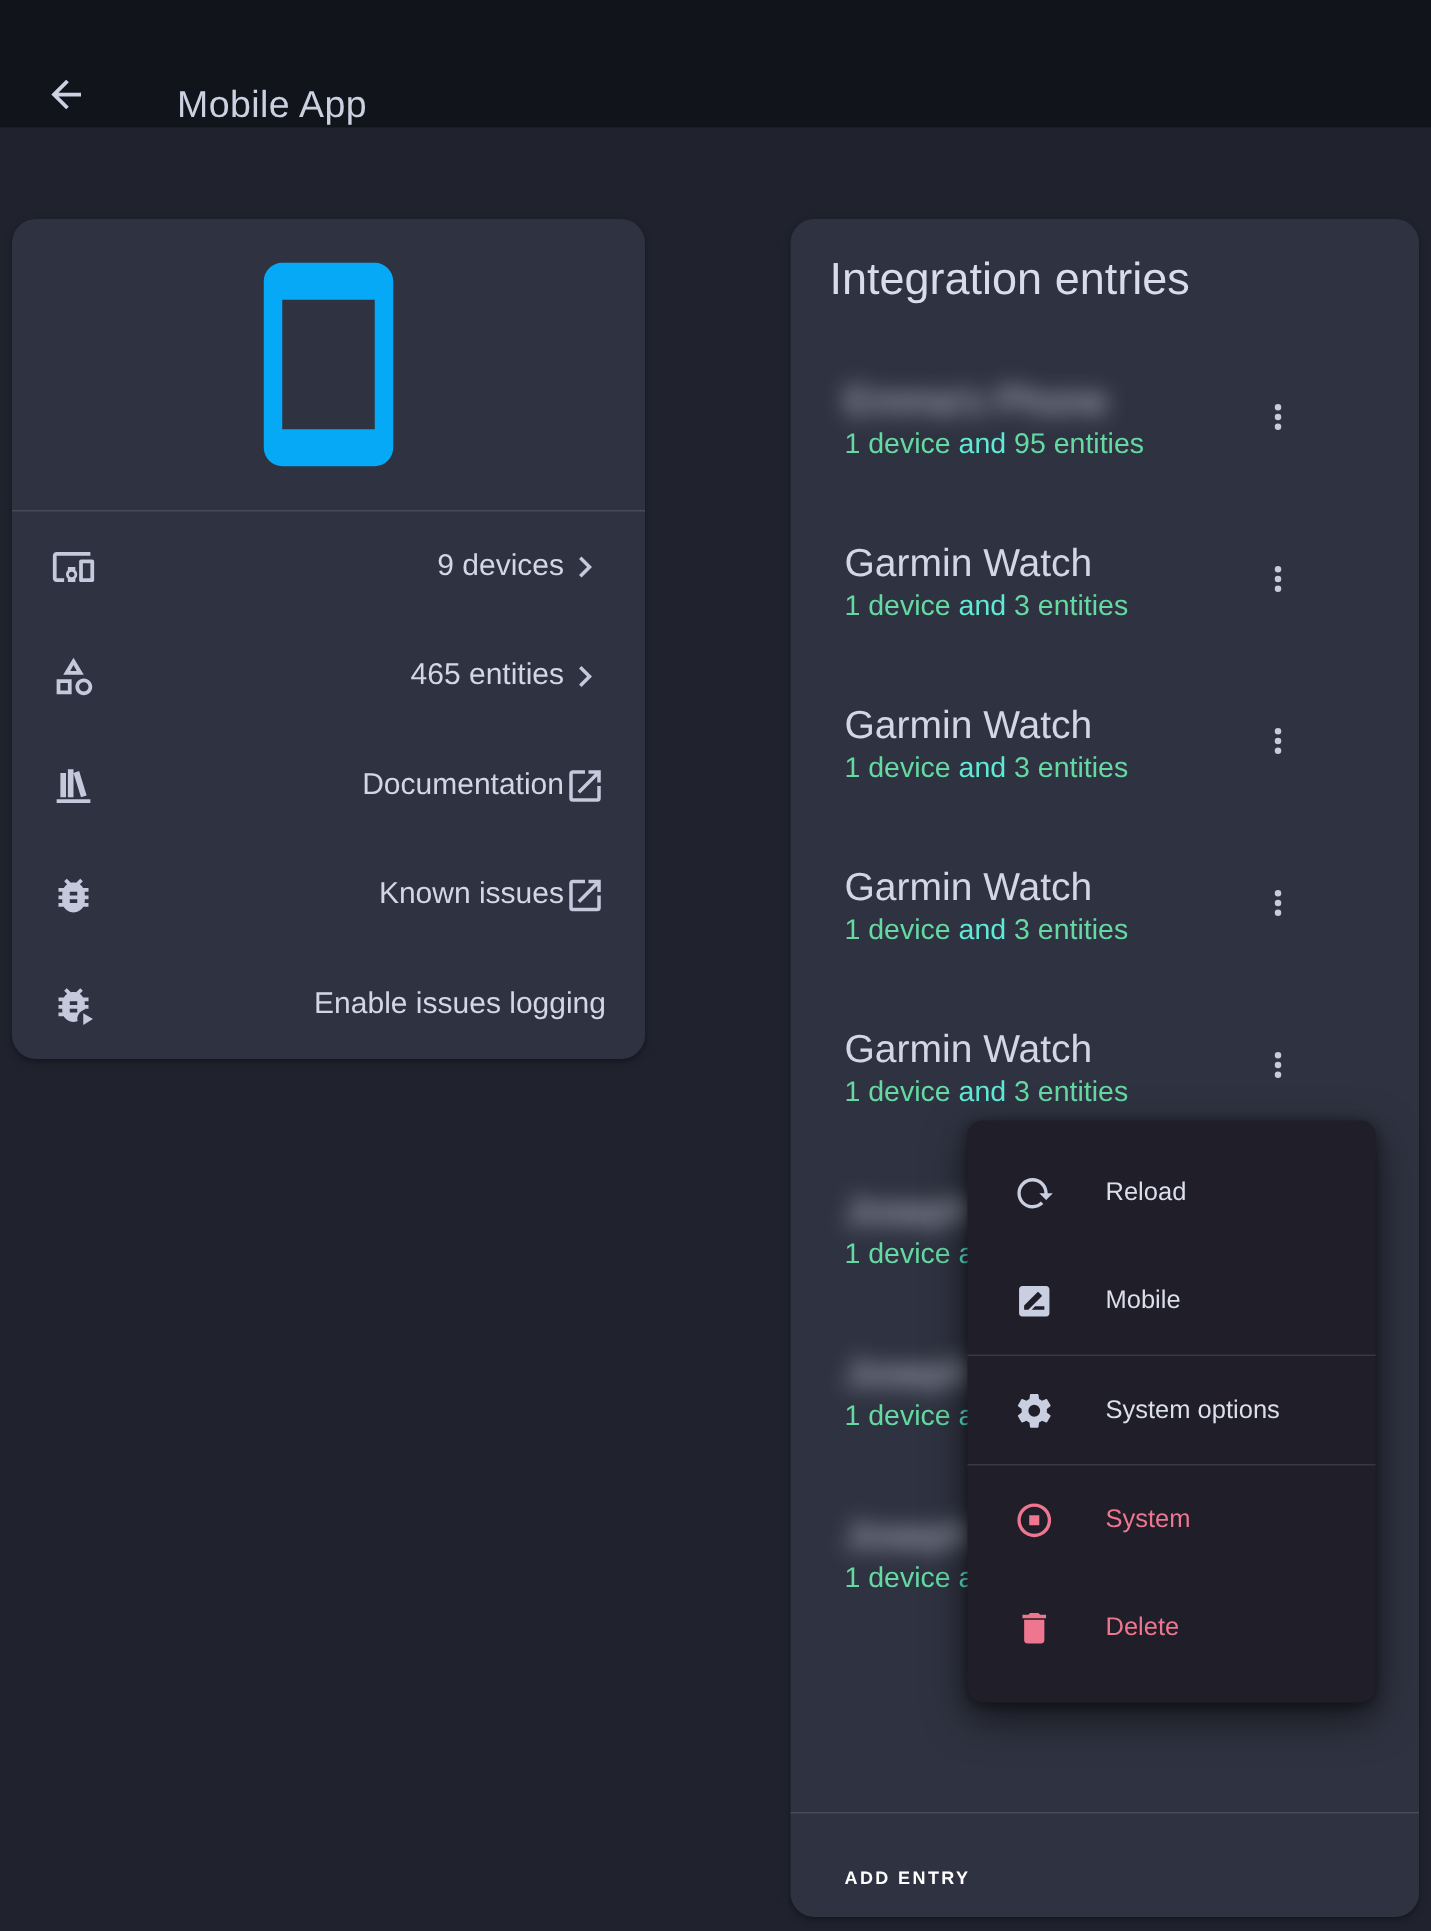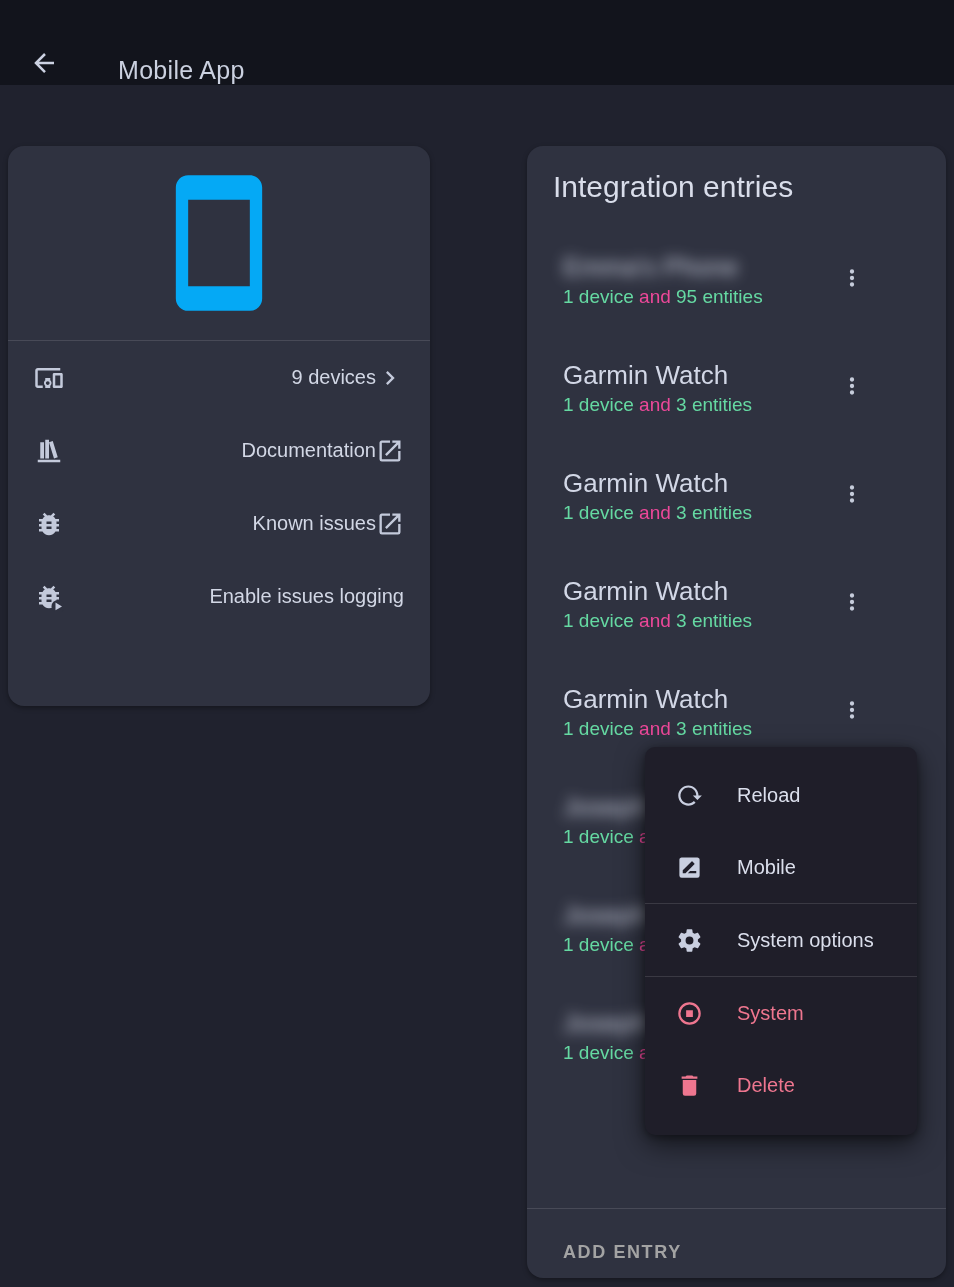--- a/index.html
+++ b/index.html
@@ -51,46 +51,46 @@
     position:absolute;left:26px;top:24px;font-size:30px;font-weight:400;color:#d9ddea;
   }
   .entry{position:absolute;left:36px;right:36px;height:100px;}
   .entry-name{
     position:absolute;left:0;top:2px;font-size:26px;color:#d2d7e6;white-space:nowrap;
   }
   .blurred{filter:blur(7px);opacity:.95;}
   .entry-sub{
     position:absolute;left:0;top:36px;font-size:19px;white-space:nowrap;color:#65d9a2;
   }
-  .entry-sub .and{color:#ec4899;}
+  .entry-sub .and{color:#5eead4;}
   .kebab-btn{
     position:absolute;right:36px;top:6px;width:44px;height:44px;border:none;background:transparent;
     color:#c6ccdb;display:flex;align-items:center;justify-content:center;cursor:pointer;padding:0;
   }
   .bottom-divider{
     position:absolute;left:0;right:0;top:1062px;height:0;
     border-top:1px solid rgba(255,255,255,.12);
   }
   .add-entry-btn{
     position:absolute;left:36px;top:1084px;height:44px;border:none;background:transparent;
-    color:#a3a3a3;font-family:"Liberation Sans",sans-serif;font-size:18px;font-weight:700;
+    color:#ffffff;font-family:"Liberation Sans",sans-serif;font-size:12px;font-weight:700;
     letter-spacing:1.6px;cursor:pointer;padding:0;
   }
 
   
   .menu{
     position:absolute;left:645px;top:747px;width:272px;
     background:#1f1e29;border-radius:10px;
     padding:12px 0 14px 0;box-sizing:border-box;
     box-shadow:0 10px 28px rgba(0,0,0,.55), 0 2px 8px rgba(0,0,0,.4);
     z-index:20;
   }
   .menu-item{
     height:72px;display:flex;align-items:center;padding-left:31px;cursor:pointer;
-    color:#dbdfec;font-size:20px;
+    color:#dbdfec;font-size:17px;
   }
   .menu-item .m-icon{width:27px;height:27px;margin-right:34px;color:#c9cfe0;flex:none;}
   .menu-item.danger{color:#ee768f;}
   .menu-item.danger .m-icon{color:#ee768f;}
   .menu-divider{height:1px;background:rgba(255,255,255,.12);}
 </style>
 </head>
 <body>
 
 <div class="header">
@@ -120,20 +120,33 @@
         </svg>
     </span>
     <span class="row-label">9 devices</span>
     <span class="trail-icon">
       <svg width="28" height="28" viewBox="0 0 24 24" fill="currentColor">
           <path d="M8.59,16.58L13.17,12L8.59,7.41L10,6L16,12L10,18L8.59,16.58Z"></path>
         </svg>
     </span>
   </div>
 
+  <div class="info-row">
+    <span class="row-icon">
+      <svg width="30" height="30" viewBox="0 0 24 24" fill="currentColor">
+          <path d="M11,13.5V21.5H3V13.5H11M12,2L17.5,11H6.5L12,2M17.5,13C20,13 22,15 22,17.5C22,20 20,22 17.5,22C15,22 13,20 13,17.5C13,15 15,13 17.5,13M12,5.92L10.25,9H13.75L12,5.92M9,15.5H5V19.5H9V15.5M17.5,15C16.12,15 15,16.12 15,17.5C15,18.88 16.12,20 17.5,20C18.88,20 20,18.88 20,17.5C20,16.12 18.88,15 17.5,15Z"></path>
+        </svg>
+    </span>
+    <span class="row-label">465 entities</span>
+    <span class="trail-icon">
+      <svg width="28" height="28" viewBox="0 0 24 24" fill="currentColor">
+          <path d="M8.59,16.58L13.17,12L8.59,7.41L10,6L16,12L10,18L8.59,16.58Z"></path>
+        </svg>
+    </span>
+  </div>
 
   <div class="info-row">
     <span class="row-icon">
       <svg width="30" height="30" viewBox="0 0 24 24" fill="currentColor">
           <path d="M9 3V18H12V3H9M12 5L16 18L19 17L15 4L12 5M5 5V18H8V5H5M3 19V21H21V19H3Z"></path>
         </svg>
     </span>
     <span class="row-label">Documentation</span>
     <span class="trail-icon">
       <svg width="28" height="28" viewBox="0 0 24 24" fill="currentColor">

